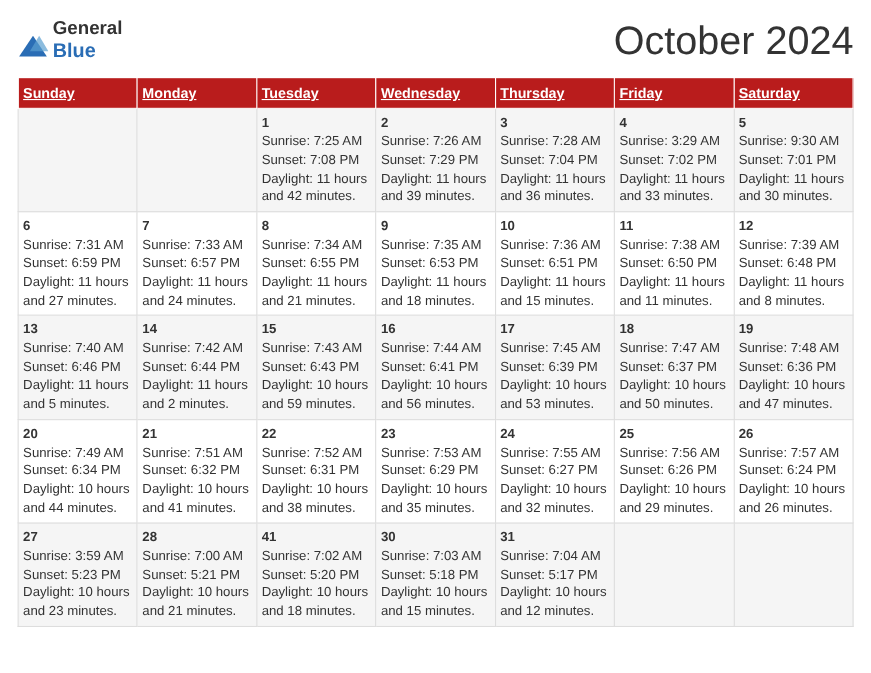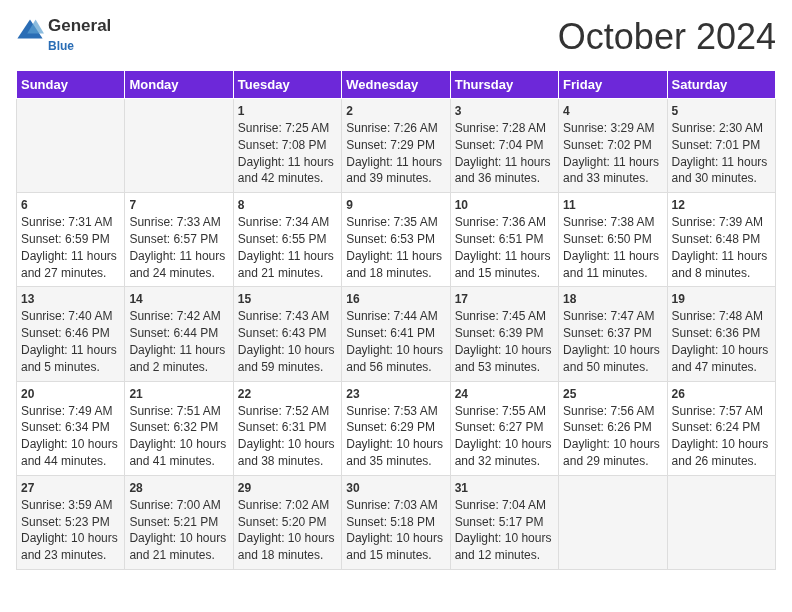--- a/index.html
+++ b/index.html
@@ -11,39 +11,40 @@
       padding: 16px;
     }
     .header {
       display: flex;
       justify-content: space-between;
       align-items: flex-start;
       margin-bottom: 12px;
     }
     .logo {
       display: flex;
-      align-items: flex-start;
+      align-items: flex-end;
       gap: 4px;
     }
     .logo-icon {
       width: 28px;
       height: 28px;
     }
     .title-block { text-align: left; }
     .month-title { font-size: 36px; font-weight: 300; color: #333; }
     .location { font-size: 16px; color: #555; }
 
     table {
       width: 100%;
       border-collapse: collapse;
       table-layout: fixed;
     }
     thead tr {
-      background-color: #6d28d9;
+      background-color: #b91c1c;
       color: #fff;
+      text-decoration: underline;
     }
     thead th {
       padding: 6px 4px;
       font-size: 13px;
       font-weight: bold;
       text-align: left;
       border: 1px solid #fff;
     }
     tbody tr {
       border-bottom: 1px solid #ccc;
@@ -65,21 +66,21 @@
 <body>
 
 <div class="header">
   <div class="logo">
     <svg class="logo-icon" viewBox="0 0 40 40">
       <polygon points="20,5 38,32 2,32" fill="#2a6db5"></polygon>
       <polygon points="28,5 40,25 16,25" fill="#5ba0d0" opacity="0.7"></polygon>
     </svg>
     <div>
       <span style="font-size:17px;font-weight:bold;color:#333;">General</span><br>
-      <span style="font-size:12px;font-weight:bold;color:#2a6db5;">Blue</span>
+      <span style="font-size:18px;font-weight:bold;color:#2a6db5;">Blue</span>
     </div>
   </div>
   <div class="title-block">
     <div class="month-title">October 2024</div>
   </div>
 </div>
 
 <table>
   <thead>
     <tr>
@@ -115,21 +116,21 @@
 Daylight: 11 hours and 36 minutes.</div>
         </td>
         <td>
           <span class="day-num">4</span>
           <div class="cell-content">Sunrise: 3:29 AM
 Sunset: 7:02 PM
 Daylight: 11 hours and 33 minutes.</div>
         </td>
         <td>
           <span class="day-num">5</span>
-          <div class="cell-content">Sunrise: 2:30 AM
+          <div class="cell-content">Sunrise: 9:30 AM
 Sunset: 7:01 PM
 Daylight: 11 hours and 30 minutes.</div>
         </td>
       </tr>
       <tr>
         <td>
           <span class="day-num">6</span>
           <div class="cell-content">Sunrise: 7:31 AM
 Sunset: 6:59 PM
 Daylight: 11 hours and 27 minutes.</div>
@@ -266,21 +267,21 @@
 Sunset: 5:23 PM
 Daylight: 10 hours and 23 minutes.</div>
         </td>
         <td>
           <span class="day-num">28</span>
           <div class="cell-content">Sunrise: 7:00 AM
 Sunset: 5:21 PM
 Daylight: 10 hours and 21 minutes.</div>
         </td>
         <td>
-          <span class="day-num">29</span>
+          <span class="day-num">41</span>
           <div class="cell-content">Sunrise: 7:02 AM
 Sunset: 5:20 PM
 Daylight: 10 hours and 18 minutes.</div>
         </td>
         <td>
           <span class="day-num">30</span>
           <div class="cell-content">Sunrise: 7:03 AM
 Sunset: 5:18 PM
 Daylight: 10 hours and 15 minutes.</div>
         </td>

